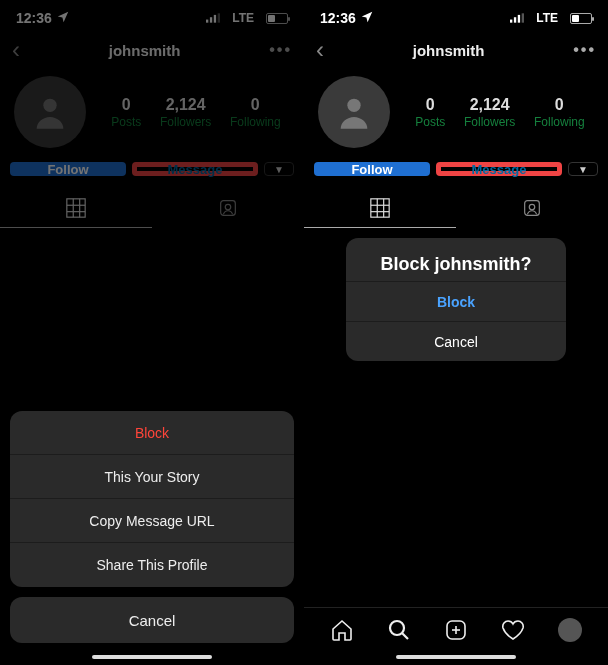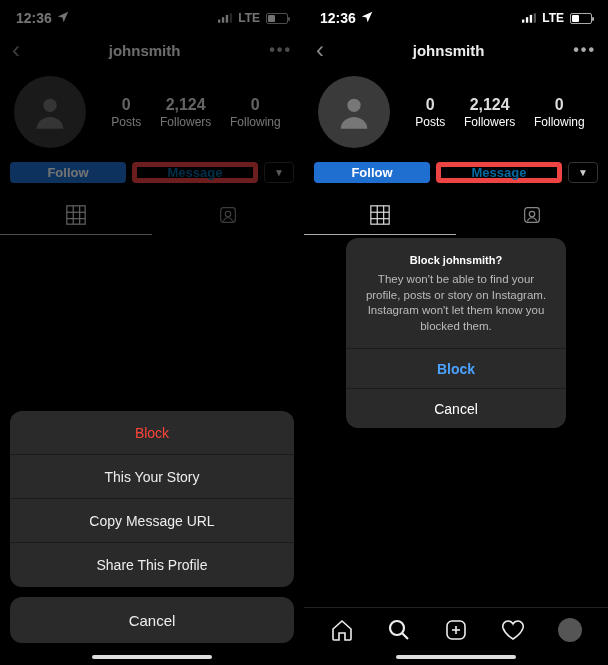--- a/index.html
+++ b/index.html
@@ -1,51 +1,51 @@
 <!DOCTYPE html>
 <html><head>
 <meta charset="utf-8">
 <style>
   *{box-sizing:border-box;margin:0;padding:0;font-family:-apple-system,BlinkMacSystemFont,sans-serif;-webkit-font-smoothing:antialiased}
   body{background:#000;width:608px;height:665px;overflow:hidden;display:flex}
   .phone{position:relative;width:304px;height:665px;background:#000;color:#fff;overflow:hidden}
   .status-bar{display:flex;justify-content:space-between;align-items:center;padding:6px 16px 2px;height:32px;font-size:14px;font-weight:600}
   .status-left{display:flex;gap:4px}
-  .status-right{display:flex;align-items:center;gap:6px;font-size:12px}
+  .status-right{display:flex;align-items:center;gap:12px;font-size:12px}
   .nav-bar{display:flex;align-items:center;justify-content:space-between;padding:6px 12px;height:36px}
   .back{font-size:24px;color:#888;font-weight:300}
   .uname{flex:1;text-align:center;font-size:15px;font-weight:700;color:#eee}
   .more{color:#aaa;letter-spacing:2px;font-weight:700}
   .profile-row{display:flex;align-items:center;padding:8px 14px 10px;gap:16px}
   .avatar{width:72px;height:72px;border-radius:50%;background:#3a3a3a;display:flex;align-items:center;justify-content:center}
   .avatar svg{width:40px;height:40px;fill:#777}
   .stats{flex:1;display:flex;justify-content:space-around;text-align:center}
   .stat-num{font-size:16px;font-weight:600;color:#ddd}
-  .stat-lbl{font-size:12px;color:#ffffff;margin-top:1px}
+  .stat-lbl{font-size:12px;color:#15803d;margin-top:1px}
   .btn-row{display:flex;gap:6px;padding:4px 10px 12px}
-  .btn{flex:1;height:21px;border-radius:4px;display:flex;align-items:center;justify-content:center;font-size:13px;font-weight:600}
+  .btn{flex:1;height:14px;border-radius:4px;display:flex;align-items:center;justify-content:center;font-size:13px;font-weight:600}
   .btn-follow{background:#1f6fd1;color:#fff}
   .btn-msg{background:transparent;border:5px solid #ef4444;color:#0369a1}
   .btn-caret{width:30px;flex:0 0 30px;background:transparent;border:1px solid #333;color:#ccc;font-size:10px}
   .tabs{display:flex;height:40px}
   .tab{flex:1;display:flex;align-items:center;justify-content:center}
   .tab.active{border-bottom:1px solid #aaa}
   .grid-ico,.tag-ico{width:22px;height:22px;stroke:#888;fill:none;stroke-width:1.3}
   .tab.active .grid-ico{stroke:#ddd}
   .dim{position:absolute;inset:0;background:rgba(0,0,0,0.55)}
   .sheet{position:absolute;left:10px;right:10px;bottom:22px}
   .sheet-body{background:#2a2a2a;border-radius:12px;overflow:hidden;margin-bottom:10px}
   .sheet-row{height:44px;display:flex;align-items:center;justify-content:center;font-size:14px;color:#eee;border-bottom:1px solid #1c1c1c}
   .sheet-row:last-child{border-bottom:none}
   .sheet-row.dest{color:#ff453a}
   .sheet-cancel{background:#2a2a2a;border-radius:12px;height:46px;display:flex;align-items:center;justify-content:center;font-size:15px;color:#eee}
   .home-ind{position:absolute;bottom:6px;left:50%;transform:translateX(-50%);width:120px;height:4px;background:#ddd;border-radius:3px}
   .no-posts{text-align:center;color:#bbb;font-size:22px;margin-top:82px;font-weight:300}
   .confirm{position:absolute;top:238px;left:50%;transform:translateX(-50%);width:220px;background:#2a2a2a;border-radius:12px;overflow:hidden;text-align:center}
-  .confirm-title{font-size:11px;font-weight:600;padding:16px 12px 6px;color:#fff}
+  .confirm-title{font-size:18px;font-weight:600;padding:16px 12px 6px;color:#fff}
   .confirm-msg{font-size:11.5px;color:#bbb;padding:0 14px 14px;line-height:1.35}
   .confirm-row{height:40px;display:flex;align-items:center;justify-content:center;font-size:14px;border-top:1px solid #1c1c1c}
   .confirm-row.primary{color:#4aa3ff;font-weight:600}
   .bottom-nav{position:absolute;bottom:14px;left:0;right:0;height:44px;display:flex;align-items:center;justify-content:space-around;padding:0 10px;border-top:1px solid #222}
   .nav-ic{width:24px;height:24px;stroke:#eee;fill:none;stroke-width:1.6}
   .mini-av{width:24px;height:24px;border-radius:50%;background:#555}
   .sig{width:14px;height:10px}
   .batt{width:22px;height:11px;border:1px solid #aaa;border-radius:2px;position:relative}
   .batt::after{content:"";position:absolute;right:-3px;top:3px;width:2px;height:4px;background:#aaa;border-radius:1px}
   .batt-fill{position:absolute;left:1px;top:1px;bottom:1px;width:35%;background:#fff;border-radius:1px}
@@ -219,21 +219,20 @@
           <circle cx="12" cy="11" r="3"></circle>
           <path d="M7 19c1-3 3-4 5-4s4 1 5 4"></path>
         </svg>
       </div>
   </div>
 
   <div class="no-posts">No Posts Yet</div>
 
   <div class="confirm">
     <div class="confirm-title">Block johnsmith?</div>
-    <div class="confirm-msg">They won't be able to find your profile, posts or story on Instagram. Instagram won't let them know you blocked them.</div>
     <div class="confirm-row primary">Block</div>
     <div class="confirm-row">Cancel</div>
   </div>
 
   <div class="bottom-nav">
     <svg class="nav-ic" viewBox="0 0 24 24">
         <path d="M3 11l9-8 9 8v10a1 1 0 0 1-1 1h-5v-7h-6v7H4a1 1 0 0 1-1-1z"></path>
       </svg>
     <svg class="nav-ic" viewBox="0 0 24 24" style="stroke-width:2.2">
         <circle cx="10" cy="10" r="7"></circle>

